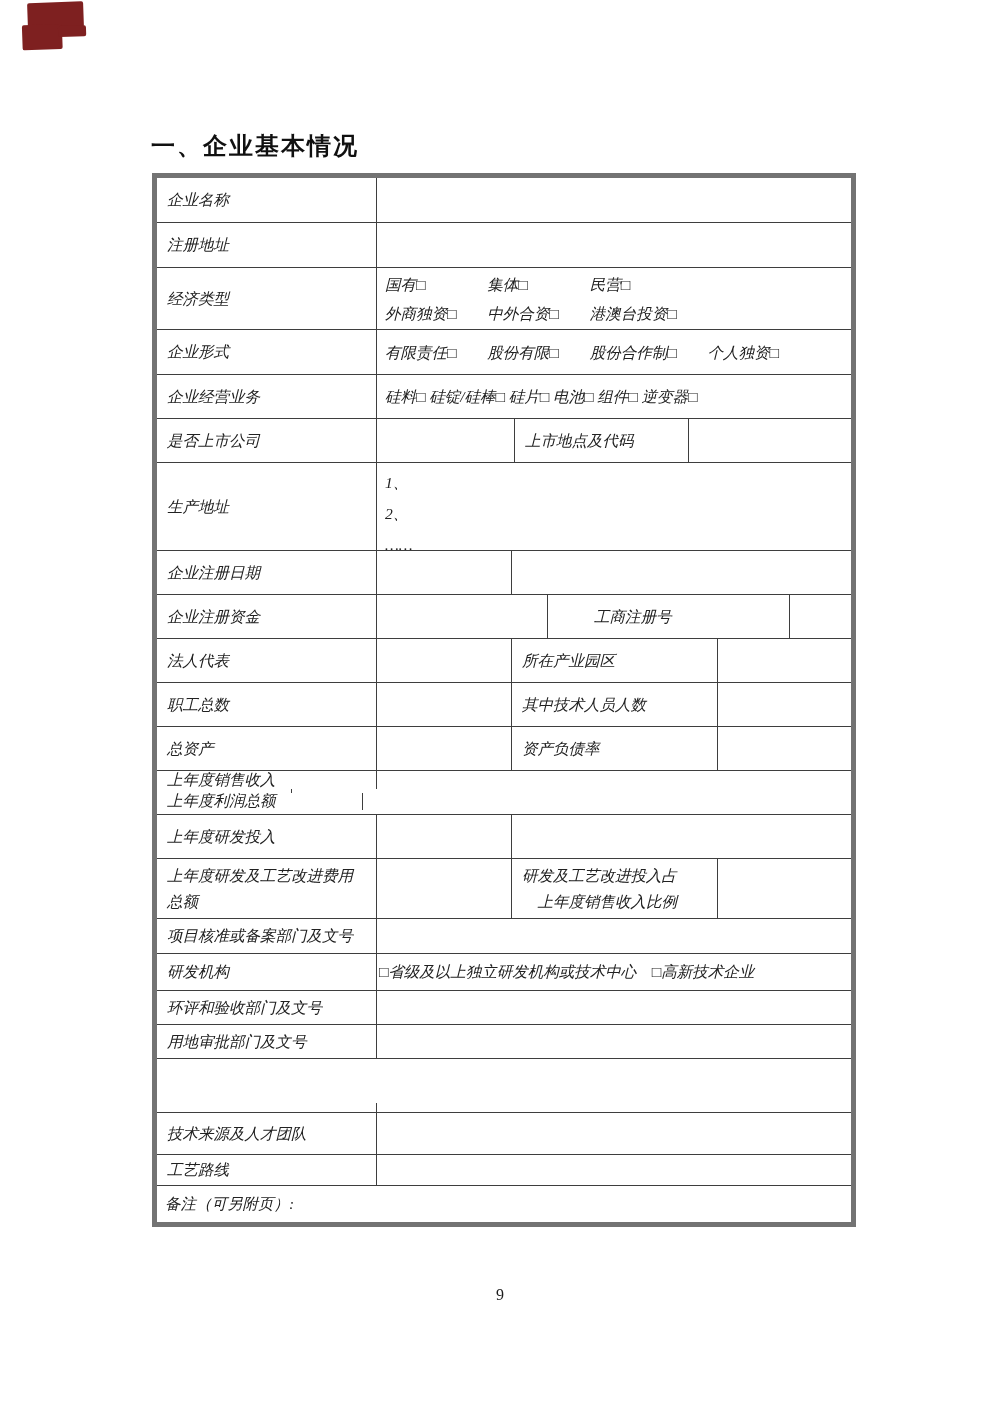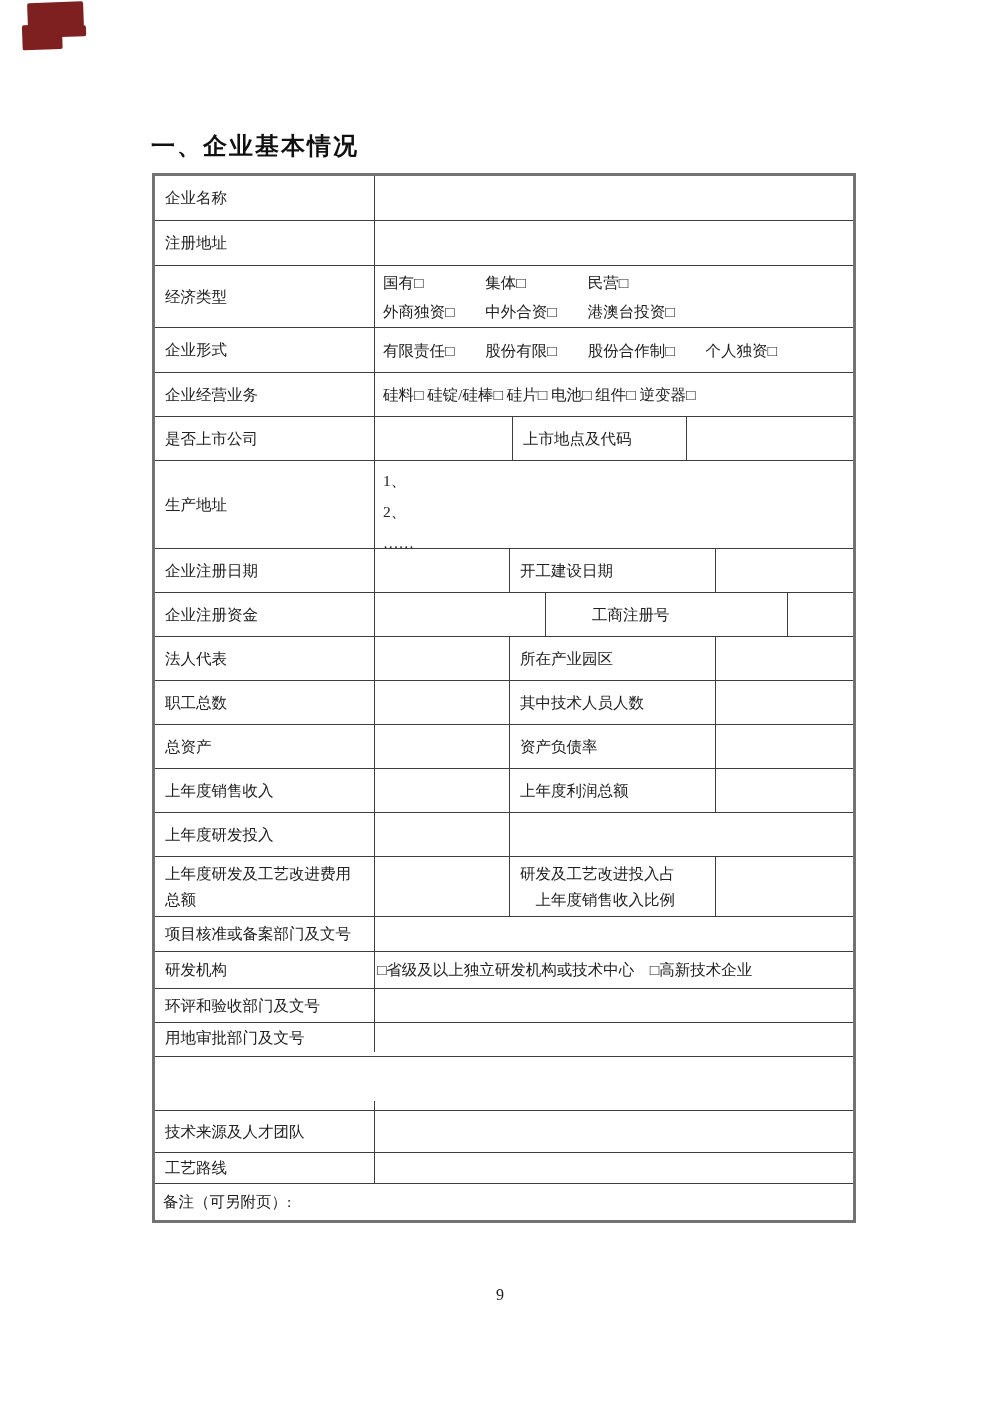--- a/index.html
+++ b/index.html
@@ -12,21 +12,21 @@
   .stain .s1 { left:6px;  top:2px;  width:56px; height:26px; }
   .stain .s2 { left:0px;  top:24px; width:40px; height:25px; }
   .stain .s3 { left:36px; top:26px; width:28px; height:11px; }
   .title {
     position:absolute; left:151px; top:131px; margin:0;
     font-family:"Liberation Sans","DejaVu Sans",sans-serif;
     font-size:24px; font-weight:bold; letter-spacing:2px; color:#101010; line-height:30px;
   }
   .form-table {
     position:absolute; left:152px; top:173px; width:704px;
-    border:3px solid #737373; box-sizing:border-box;
+    border:5px solid #737373; box-sizing:border-box;font-style:italic;
   }
   .row { display:flex; border-bottom:1px solid #3e3e3e; box-sizing:border-box; }
   .row:last-child { border-bottom:none; }
   .cell {
     border-right:1px solid #3e3e3e; box-sizing:border-box;
     padding:2px 8px 2px 10px; font-size:15.5px; line-height:26px;
     display:flex; align-items:center; white-space:pre-line; overflow:hidden;
   }
   .cell.last { border-right:none; }
   .cell.val { padding-left:8px; }
@@ -82,21 +82,20 @@
       </div>
       <div class="row" style="height: 88px;">
         <div class="cell lbl" style="width: 220px;">生产地址</div>
         <div class="cell val last prod" style="flex: 1 1 0%;">1、
 2、
 ……</div>
       </div>
       <div class="row" style="height: 44px;">
         <div class="cell lbl" style="width: 220px;">企业注册日期</div>
         <div class="cell val" style="width: 135px;"></div>
-        <div class="cell lbl" style="width: 206px;">开工建设日期</div>
         <div class="cell val last" style="flex: 1 1 0%;"></div>
       </div>
       <div class="row" style="height: 44px; gap: 36px;">
         <div class="cell lbl" style="width: 220px;">企业注册资金</div>
         <div class="cell val" style="width: 135px;"></div>
         <div class="cell lbl" style="width: 206px;">工商注册号</div>
         <div class="cell val last" style="flex: 1 1 0%;"></div>
       </div>
       <div class="row" style="height: 44px;">
         <div class="cell lbl" style="width: 220px;">法人代表</div>
@@ -109,21 +108,21 @@
         <div class="cell val" style="width: 135px;"></div>
         <div class="cell lbl" style="width: 206px;">其中技术人员人数</div>
         <div class="cell val last" style="flex: 1 1 0%;"></div>
       </div>
       <div class="row" style="height: 44px;">
         <div class="cell lbl" style="width: 220px;">总资产</div>
         <div class="cell val" style="width: 135px;"></div>
         <div class="cell lbl" style="width: 206px;">资产负债率</div>
         <div class="cell val last" style="flex: 1 1 0%;"></div>
       </div>
-      <div class="row" style="height: 44px;">
+      <div class="row" style="height: 44px; flex-direction: column;">
         <div class="cell lbl" style="width: 220px;">上年度销售收入</div>
         <div class="cell val" style="width: 135px;"></div>
         <div class="cell lbl" style="width: 206px;">上年度利润总额</div>
         <div class="cell val last" style="flex: 1 1 0%;"></div>
       </div>
       <div class="row" style="height: 44px;">
         <div class="cell lbl" style="width: 220px;">上年度研发投入</div>
         <div class="cell val" style="width: 135px;"></div>
         <div class="cell val last" style="flex: 1 1 0%;"></div>
       </div>
@@ -140,21 +139,21 @@
         <div class="cell val last" style="flex: 1 1 0%;"></div>
       </div>
       <div class="row" style="height: 37px;">
         <div class="cell lbl" style="width: 220px;">研发机构</div>
         <div class="cell val last tight" style="flex: 1 1 0%;">□省级及以上独立研发机构或技术中心　□高新技术企业</div>
       </div>
       <div class="row" style="height: 34px;">
         <div class="cell lbl" style="width: 220px;">环评和验收部门及文号</div>
         <div class="cell val last" style="flex: 1 1 0%;"></div>
       </div>
-      <div class="row" style="height: 34px; flex-direction: column;">
+      <div class="row" style="height: 34px;">
         <div class="cell lbl" style="width: 220px;">用地审批部门及文号</div>
         <div class="cell val last" style="flex: 1 1 0%;"></div>
       </div>
       <div class="row" style="height: 54px;">
         <div class="cell lbl" style="width: 220px; margin-top: 44px;">项目所在地周边生产布局情
 况</div>
         <div class="cell val last" style="flex: 1 1 0%;"></div>
       </div>
       <div class="row" style="height: 42px;">
         <div class="cell lbl" style="width: 220px;">技术来源及人才团队</div>

